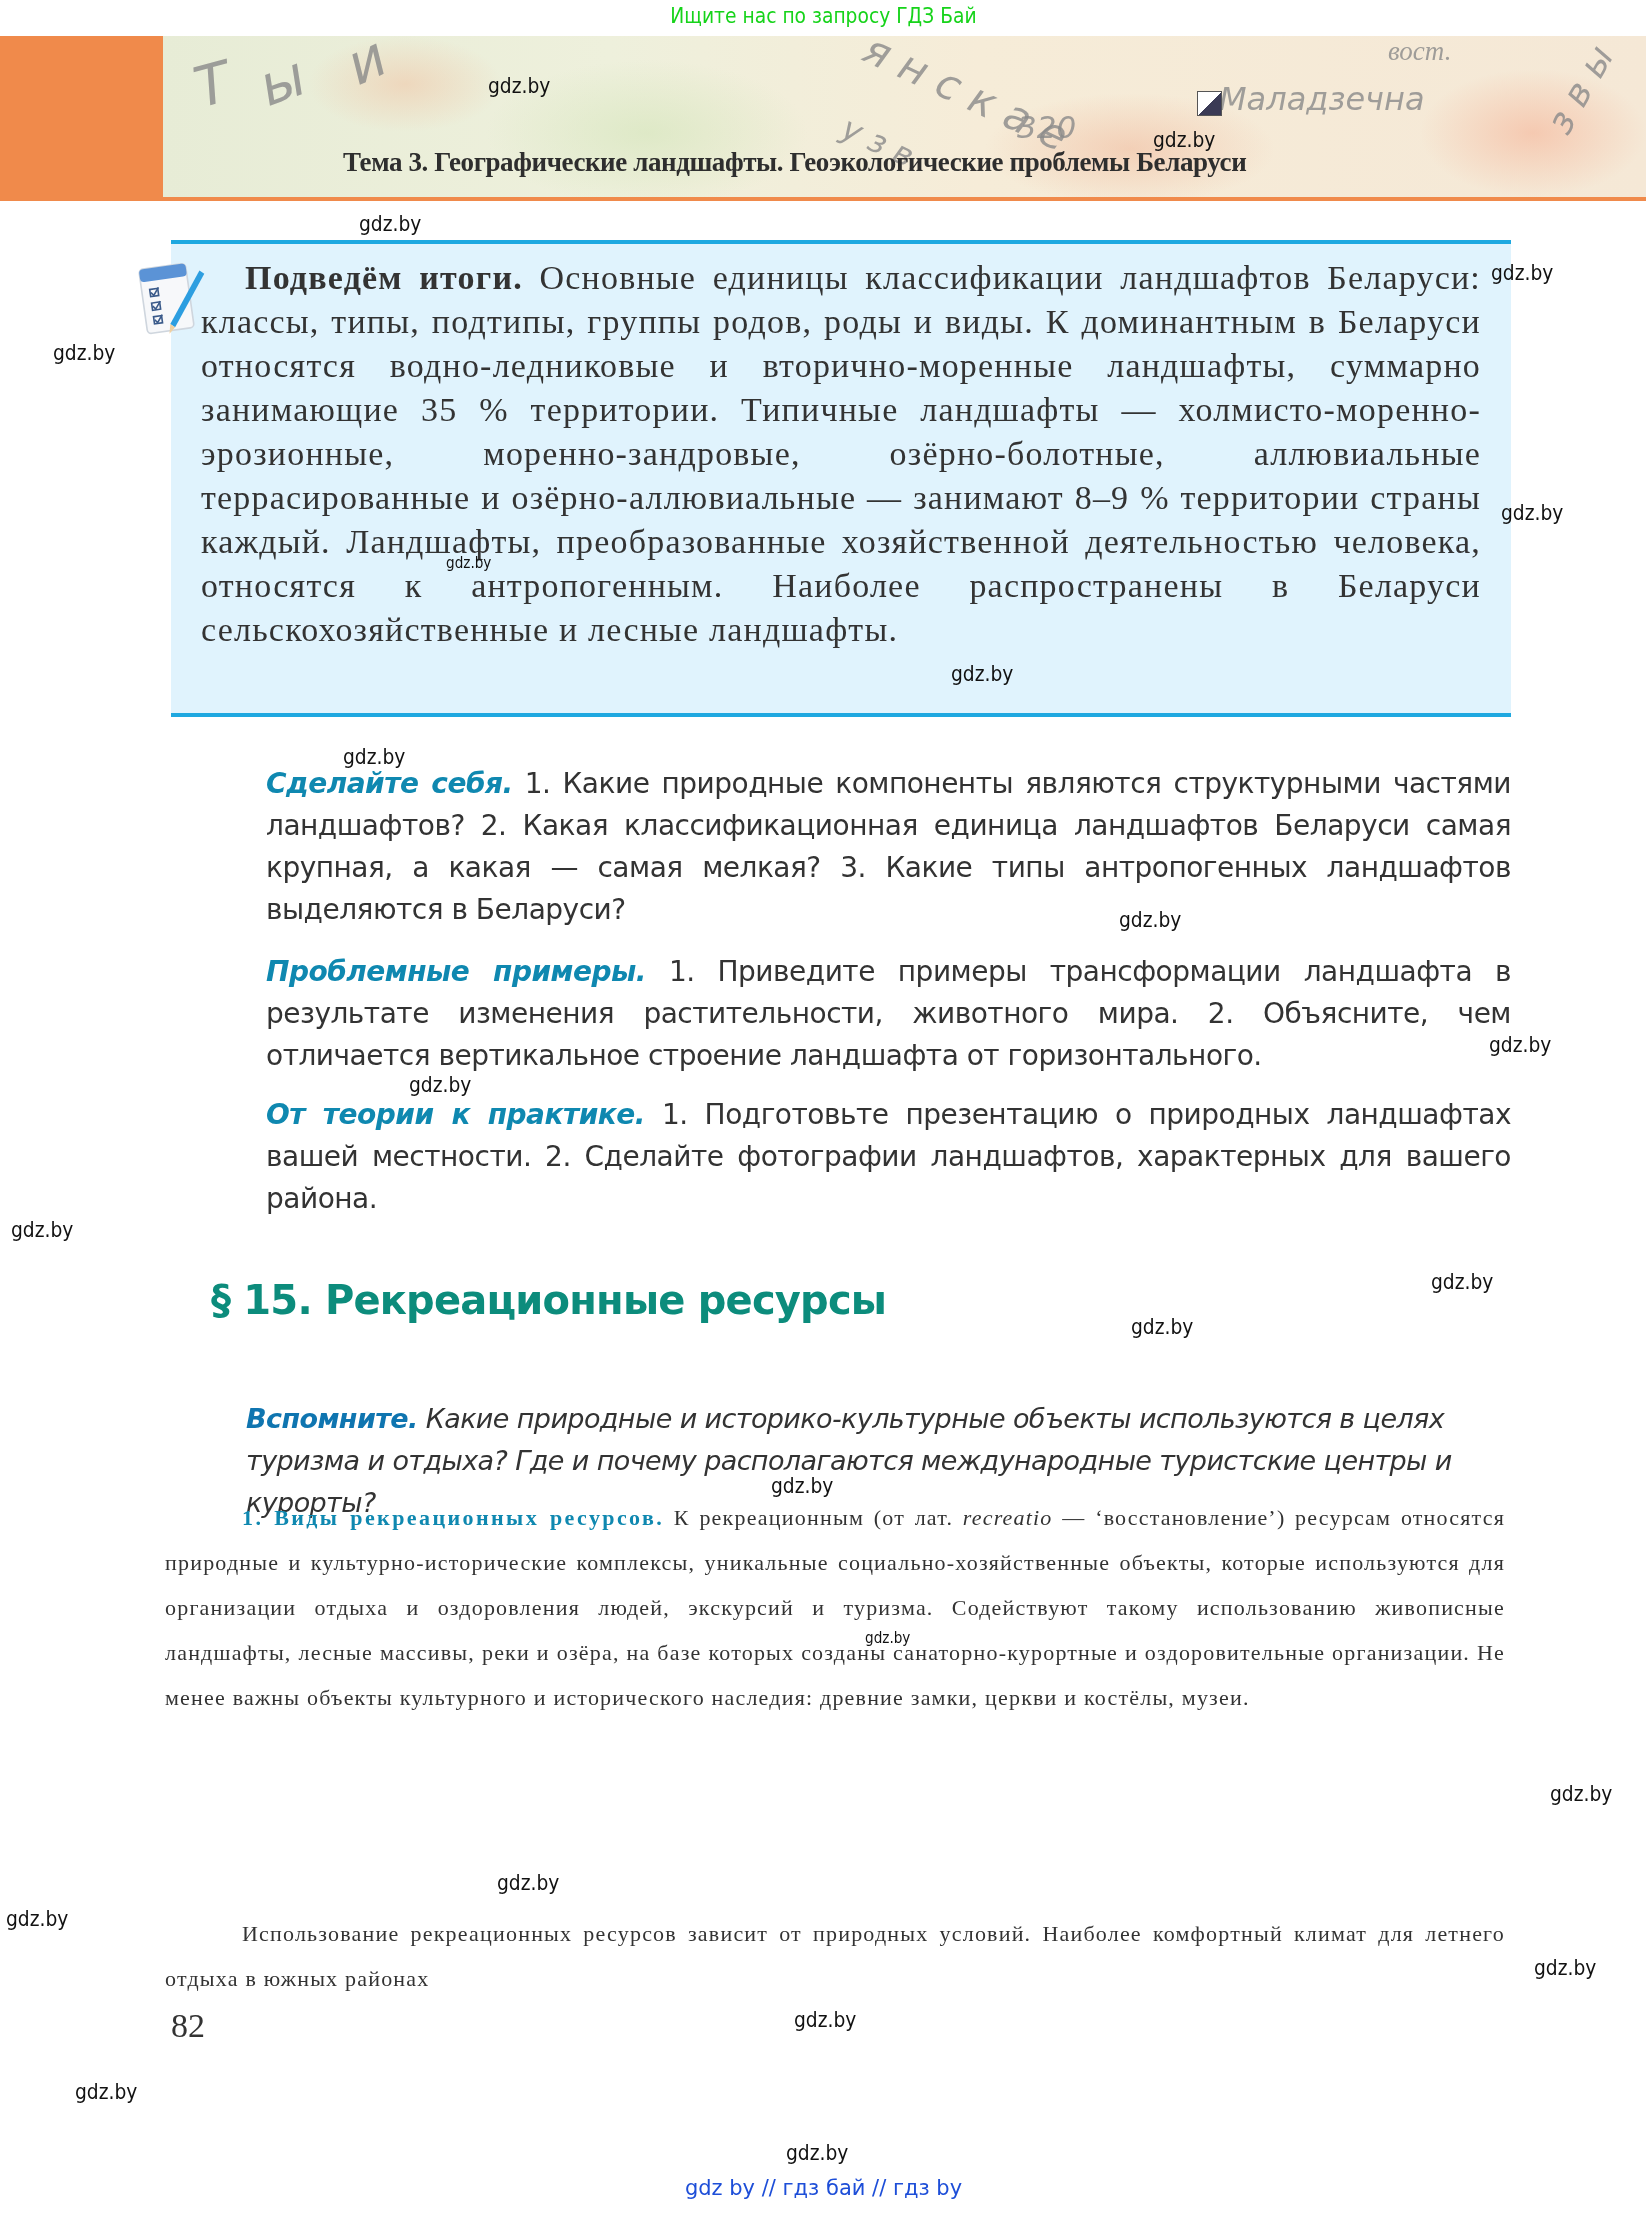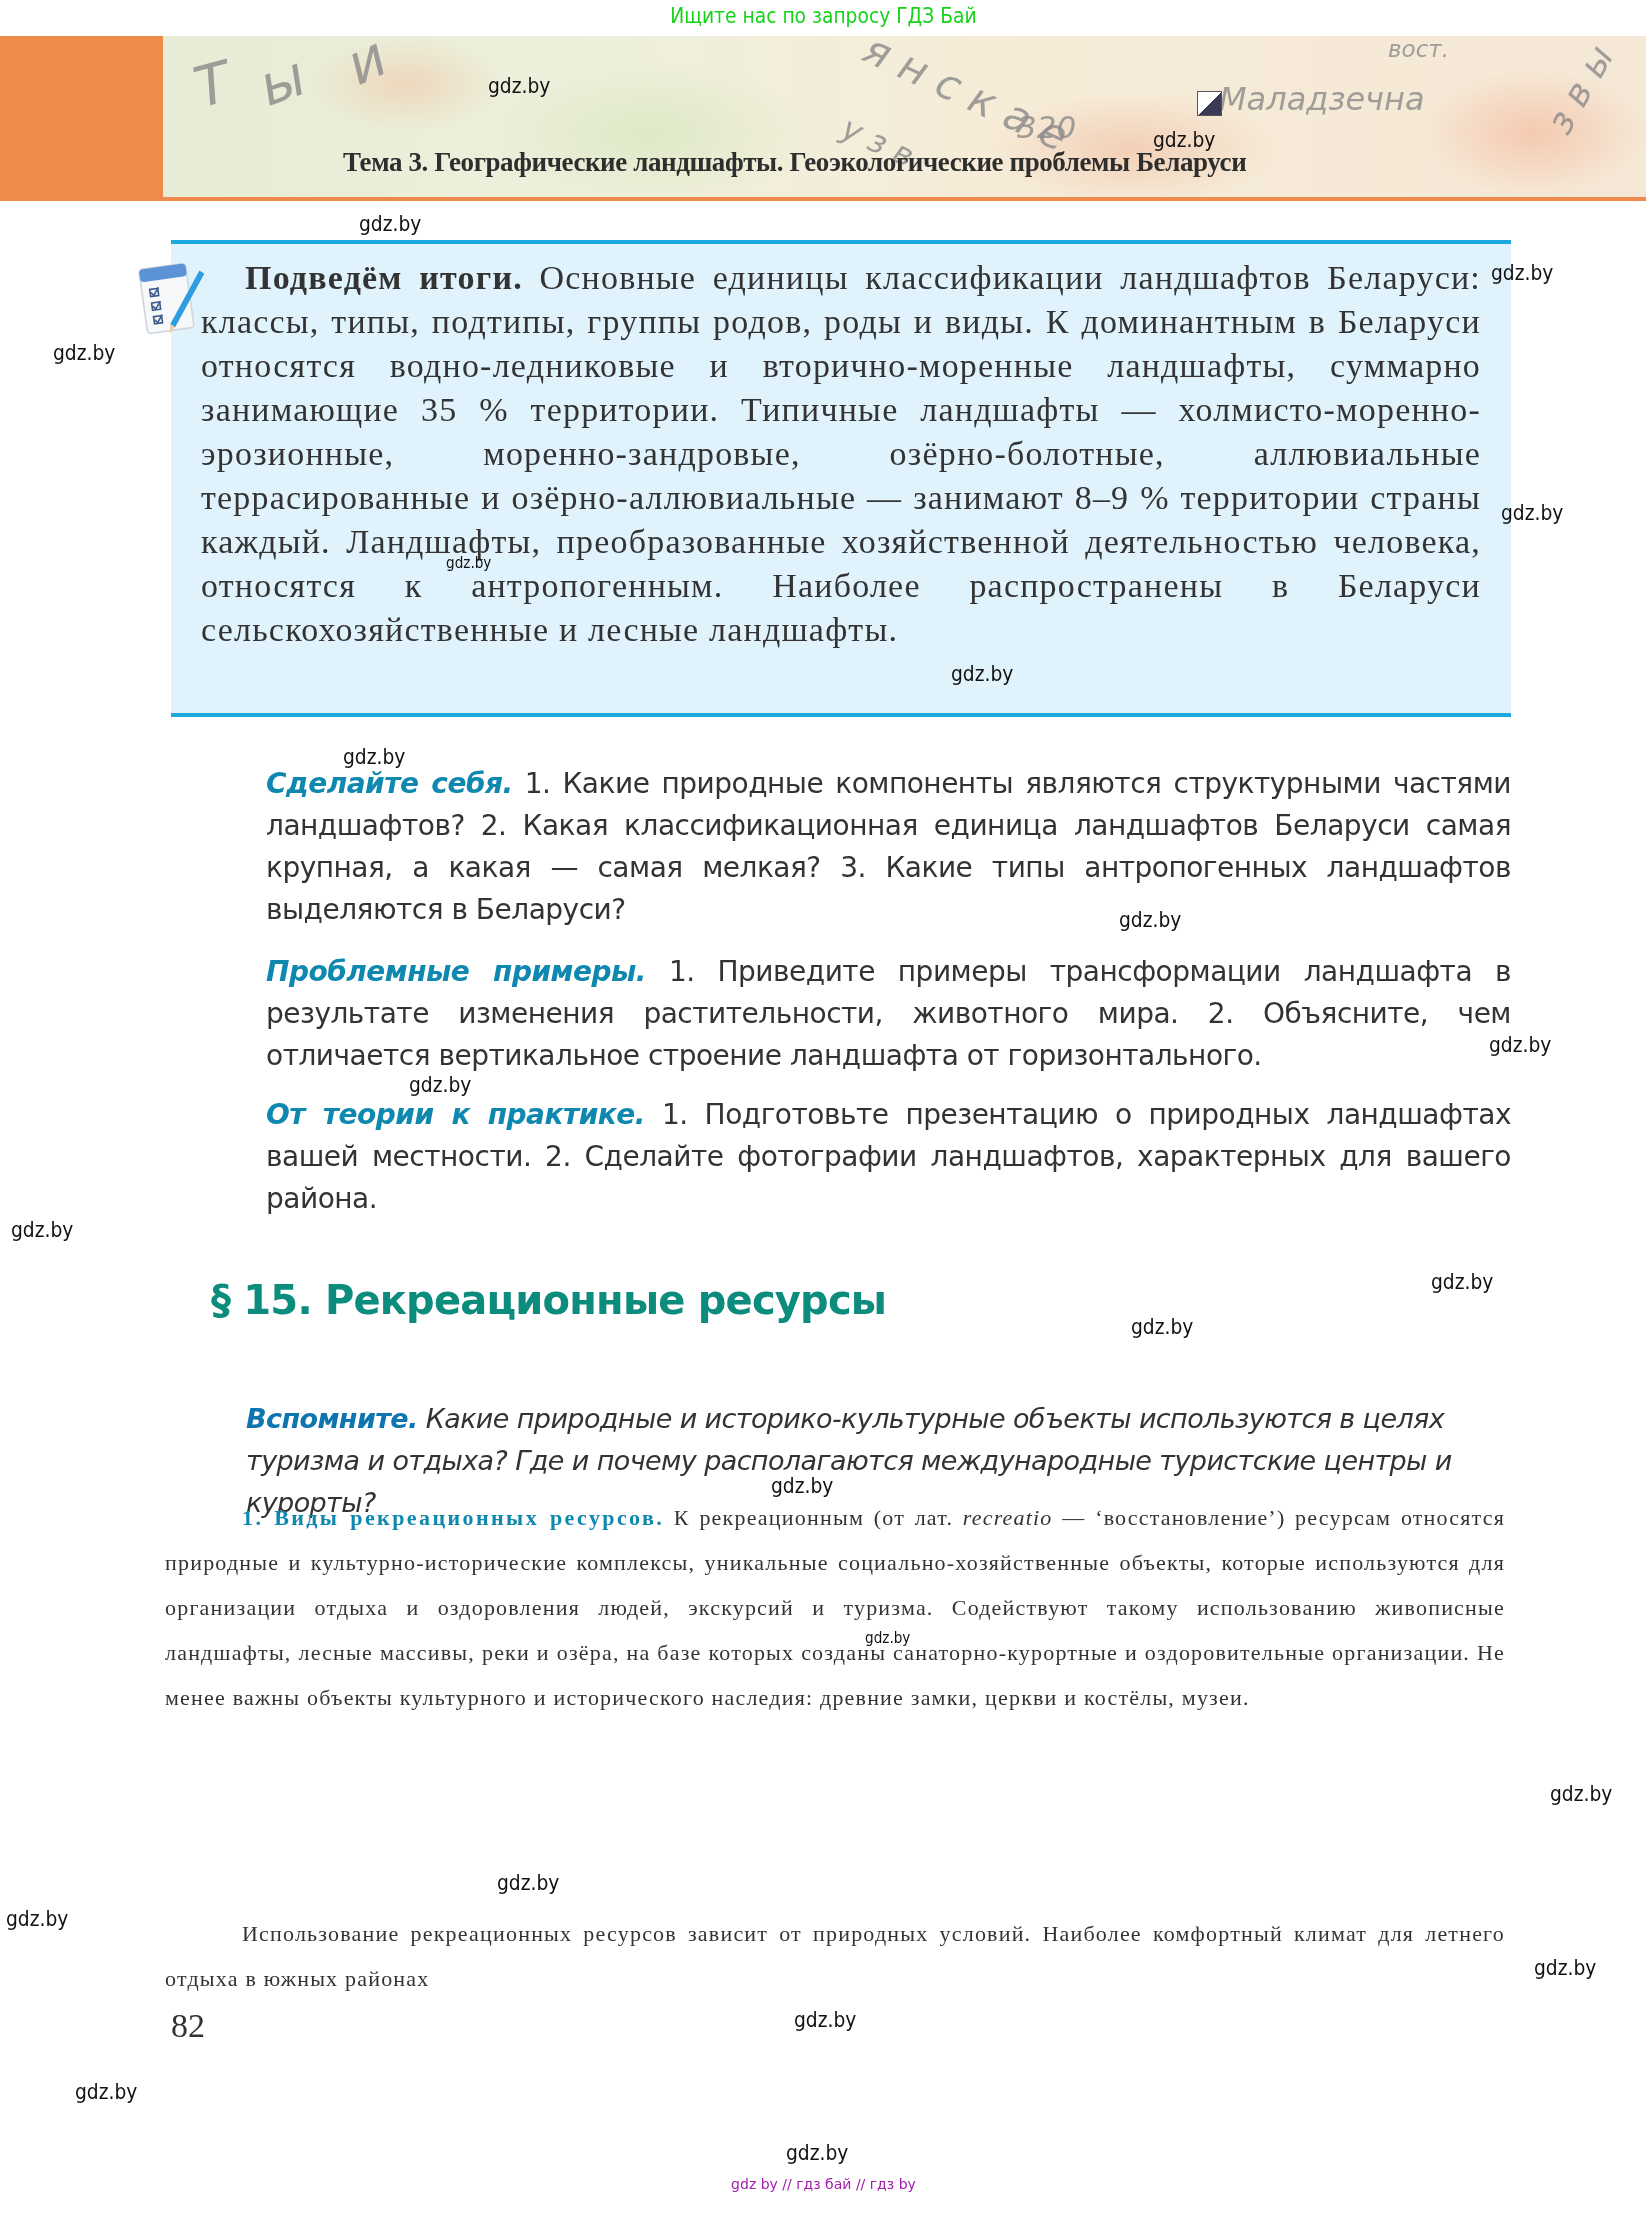--- a/index.html
+++ b/index.html
@@ -26,37 +26,37 @@
   .summary-text b { font-weight: bold; }
   .q-block { left: 266px; width: 1245px; font-family: "DejaVu Sans", sans-serif; font-size: 28px; line-height: 42px; color: #333; text-align: justify; letter-spacing: -0.5px; }
   .q-label { font-weight: bold; font-style: italic; color: #0f88b0; }
   .section-title { left: 171px; top: 1277px; font-family: "DejaVu Sans", sans-serif; font-weight: bold; font-size: 40px; color: #0c8c7c; letter-spacing: -0.8px; margin-left: 40px; }
   .recall { left: 246px; top: 1350px; width: 1265px; font-family: "DejaVu Sans", sans-serif; font-style: italic; font-size: 27px; line-height: 42px; color: #333; letter-spacing: -0.6px; margin-top: 48px; }
   .recall-label { font-weight: bold; color: #0f75b0; }
   .body-text { left: 165px; width: 1340px; font-family: "Liberation Serif", serif; font-size: 22px; line-height: 45px; color: #333; text-align: justify; letter-spacing: 1.2px; }
   .body-text .indent { display: inline-block; width: 77px; }
   .subhead { font-weight: bold; color: #0f88b0; letter-spacing: 2.4px; }
   .page-num { left: 171px; top: 2007px; font-family: "Liberation Serif", serif; font-size: 34px; color: #333; }
-  .footer-links { left: 0; width: 1647px; top: 2176px; text-align: center; font-family: "DejaVu Sans", sans-serif; font-size: 14px; color: #a21caf; }
+  .footer-links { left: 0; width: 1647px; top: 2176px; text-align: center; font-family: "DejaVu Sans", sans-serif; font-size: 21px; color: #1d4ed8; }
 </style>
 </head>
 <body>
 
 <div class="abs top-banner">Ищите нас по запросу ГДЗ Бай</div>
 
 <div class="abs header-orange"></div>
 <div class="abs header-map">
   <span class="map-label" style="left:32px;top:16px;font-size:56px;transform:rotate(-15deg);">Т</span>
   <span class="map-label" style="left:97px;top:12px;font-size:56px;transform:rotate(-20deg);">ы</span>
   <span class="map-label" style="left:185px;top:-8px;font-size:56px;transform:rotate(-25deg);">и</span>
   <span class="map-label" style="left:693px;top:32px;font-size:42px;transform:rotate(25deg);">я н с к а е</span>
   <span class="map-label" style="left:677px;top:89px;font-size:32px;transform:rotate(25deg);">у з в.</span>
   <span class="map-label" style="left:854px;top:73px;font-size:31px;">320</span>
   <span class="map-label" style="left:1056px;top:44px;font-size:32px;font-style:italic;">Маладзечна</span>
-  <span class="map-label" style="left:1225px;top:0px;font-size:23px;">вост.</span>
+  <span class="map-label" style="left:1225px;top:0px;font-size:27px;font-family:Liberation Serif, serif;">вост.</span>
   <span class="map-label" style="left:1370px;top:32px;font-size:37px;transform:rotate(-60deg);">з в ы</span>
   <span style="position:absolute;left:1034px;top:55px;width:22.6px;height:22.6px;background:linear-gradient(135deg,#fff 50%,#3a3a55 50%);border:1.6px solid #555;"></span>
 </div>
 <div class="abs header-rule"></div>
 <div class="abs header-title">Тема 3. Географические ландшафты. Геоэкологические проблемы Беларуси</div>
 
 <div class="abs summary"></div>
 <div class="abs summary-icon">
   <svg width="77" height="85" viewBox="0 0 95 105">
     <g transform="rotate(-8 45 50)">

